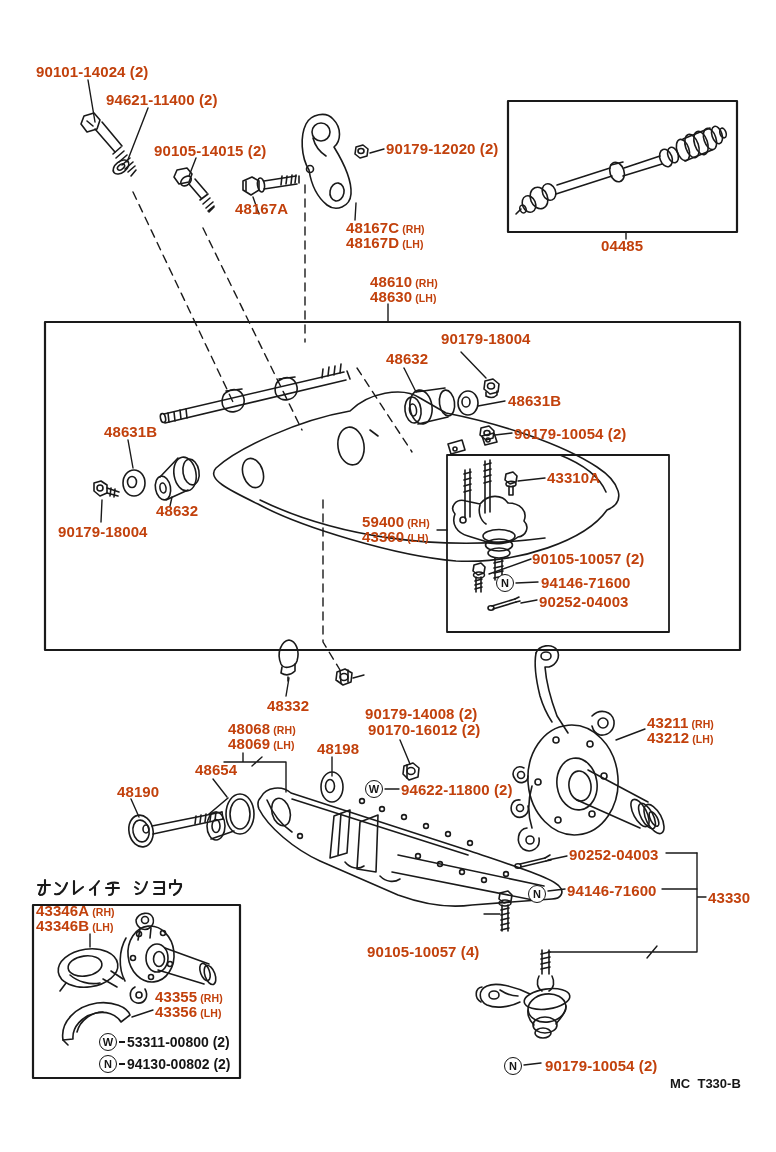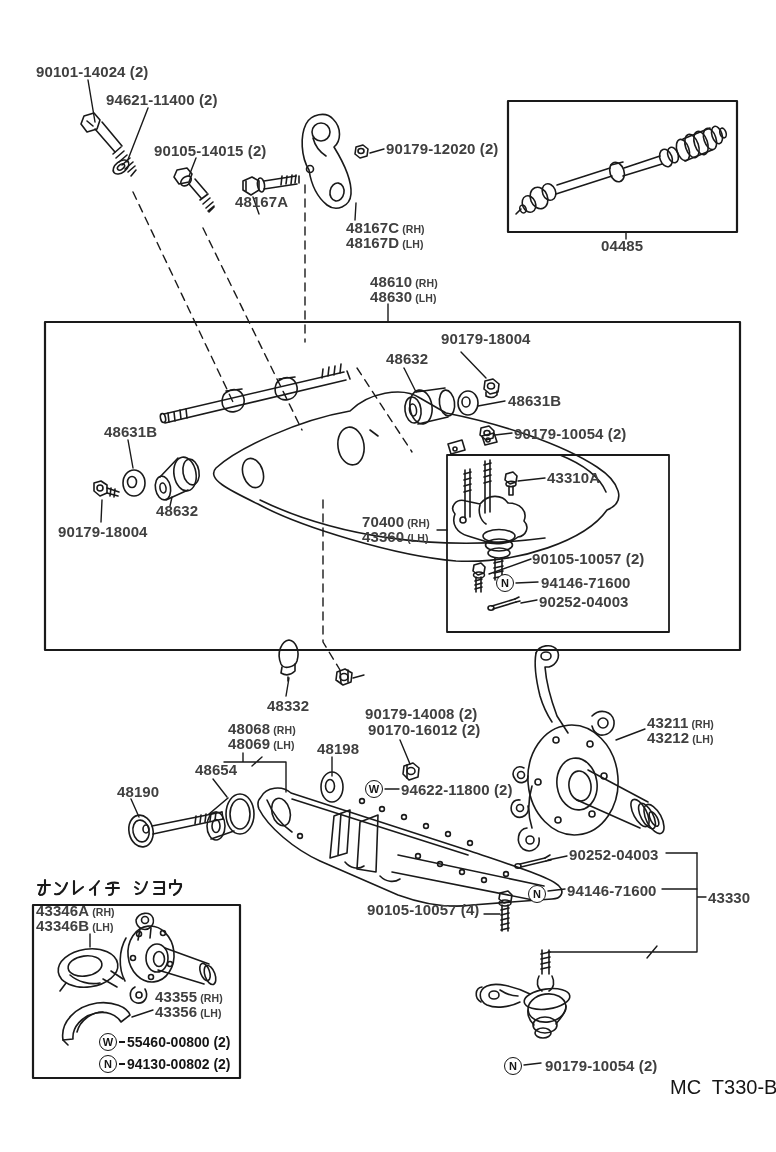--- a/index.html
+++ b/index.html
@@ -3,34 +3,34 @@
 <meta charset="utf-8">
 <style>
   html,body{margin:0;padding:0;background:#e8e8e8;}
   .stage{
     position:relative;width:776px;height:1152px;background:#ffffff;
     font-family:"Liberation Sans",sans-serif;color:#151515;overflow:hidden;
   }
   svg.art{position:absolute;left:0;top:0;}
   .lbl{
     position:absolute;font-weight:700;font-size:15px;line-height:15px;
-    white-space:nowrap;letter-spacing:0.1px;color:#404040;
+    white-space:nowrap;letter-spacing:0.1px;color:#c2410c;
   }
   .lbl .row{display:flex;align-items:baseline;line-height:14px;}
   .side{font-size:10.5px;font-weight:700;margin-left:3px;}
   .circ{
     width:18px;height:18px;border:1.8px solid #151515;border-radius:50%;
     display:flex;align-items:center;justify-content:center;
     font-size:11px;font-weight:700;box-sizing:border-box;background:#fff;
   }
   .circ-abs{position:absolute;}
   .marker-row{position:absolute;display:flex;align-items:center;font-size:14px;font-weight:700;white-space:nowrap;}
   .marker-row .num{font-size:14px;}
   .dash{width:6px;height:0;border-top:2.2px solid #151515;margin:0 2px;}
-  .footer{position:absolute;font-weight:400;font-size:20px;white-space:pre;}
+  .footer{position:absolute;font-weight:700;font-size:13px;white-space:pre;}
   .sr{position:absolute;width:1px;height:1px;overflow:hidden;clip:rect(0 0 0 0);}
 </style>
 </head>
 <body>
 
 <div class="stage">
 
 <svg class="art" width="776" height="1152" viewBox="0 0 776 1152" fill="none" stroke="#1a1a1a" stroke-width="1.6" stroke-linecap="round" stroke-linejoin="round">
 
   <g stroke-width="2.2">
@@ -403,21 +403,21 @@
         </g>
     <g transform="translate(167,879)">
           <path d="M8,1 V4 M3,9 L3,5 L14,5 L14,8 M14,6 Q13,13 7,16"></path>
         </g>
   </g>
 </svg>
 
 <div class="lbl" style="left:36px;top:64px"><span>90101-14024 (2)</span></div>
 <div class="lbl" style="left:106px;top:92px"><span>94621-11400 (2)</span></div>
 <div class="lbl" style="left:154px;top:143px"><span>90105-14015 (2)</span></div>
-<div class="lbl" style="left:235px;top:194px"><span>48167A</span></div>
+<div class="lbl" style="left:235px;top:201px"><span>48167A</span></div>
 <div class="lbl" style="left:386px;top:141px"><span>90179-12020 (2)</span></div>
 
 <div class="lbl" style="left:346px;top:221px">
   <div class="row">
         <span>48167C</span>
         <span class="side">(RH)</span>
       </div>
   <div class="row">
         <span>48167D</span>
         <span class="side">(LH)</span>
@@ -441,21 +441,21 @@
 <div class="lbl" style="left:386px;top:351px"><span>48632</span></div>
 <div class="lbl" style="left:508px;top:393px"><span>48631B</span></div>
 <div class="lbl" style="left:514px;top:426px"><span>90179-10054 (2)</span></div>
 <div class="lbl" style="left:547px;top:470px"><span>43310A</span></div>
 <div class="lbl" style="left:104px;top:424px"><span>48631B</span></div>
 <div class="lbl" style="left:156px;top:503px"><span>48632</span></div>
 <div class="lbl" style="left:58px;top:524px"><span>90179-18004</span></div>
 
 <div class="lbl" style="left:362px;top:515px">
   <div class="row">
-        <span>70400</span>
+        <span>59400</span>
         <span class="side">(RH)</span>
       </div>
   <div class="row">
         <span>43360</span>
         <span class="side">(LH)</span>
       </div>
 </div>
 
 <div class="lbl" style="left:532px;top:551px"><span>90105-10057 (2)</span></div>
 <div class="circ circ-abs" style="left:496px;top:574px">
@@ -499,21 +499,21 @@
       <span>W</span>
     </div>
 <div class="lbl" style="left:401px;top:782px"><span>94622-11800 (2)</span></div>
 
 <div class="lbl" style="left:569px;top:847px"><span>90252-04003</span></div>
 <div class="circ circ-abs" style="left:528px;top:885px">
       <span>N</span>
     </div>
 <div class="lbl" style="left:567px;top:883px"><span>94146-71600</span></div>
 <div class="lbl" style="left:708px;top:890px"><span>43330</span></div>
-<div class="lbl" style="left:367px;top:902px"><span>90105-10057 (4)</span></div>
+<div class="lbl" style="left:367px;top:944px"><span>90105-10057 (4)</span></div>
 
 <span class="sr">カンレイチ シヨウ</span>
 
 <div class="lbl" style="left:36px;top:904px">
   <div class="row">
         <span>43346A</span>
         <span class="side">(RH)</span>
       </div>
   <div class="row">
         <span>43346B</span>
@@ -530,21 +530,21 @@
         <span>43356</span>
         <span class="side">(LH)</span>
       </div>
 </div>
 
 <div class="marker-row" style="left:99px;top:1033px">
   <span class="circ">
         <span>W</span>
       </span>
       <span class="dash"></span>
-      <span class="num">55460-00800 (2)</span>
+      <span class="num">53311-00800 (2)</span>
 </div>
 <div class="marker-row" style="left:99px;top:1055px">
   <span class="circ">
         <span>N</span>
       </span>
       <span class="dash"></span>
       <span class="num">94130-00802 (2)</span>
 </div>
 
 <div class="circ circ-abs" style="left:504px;top:1057px">

